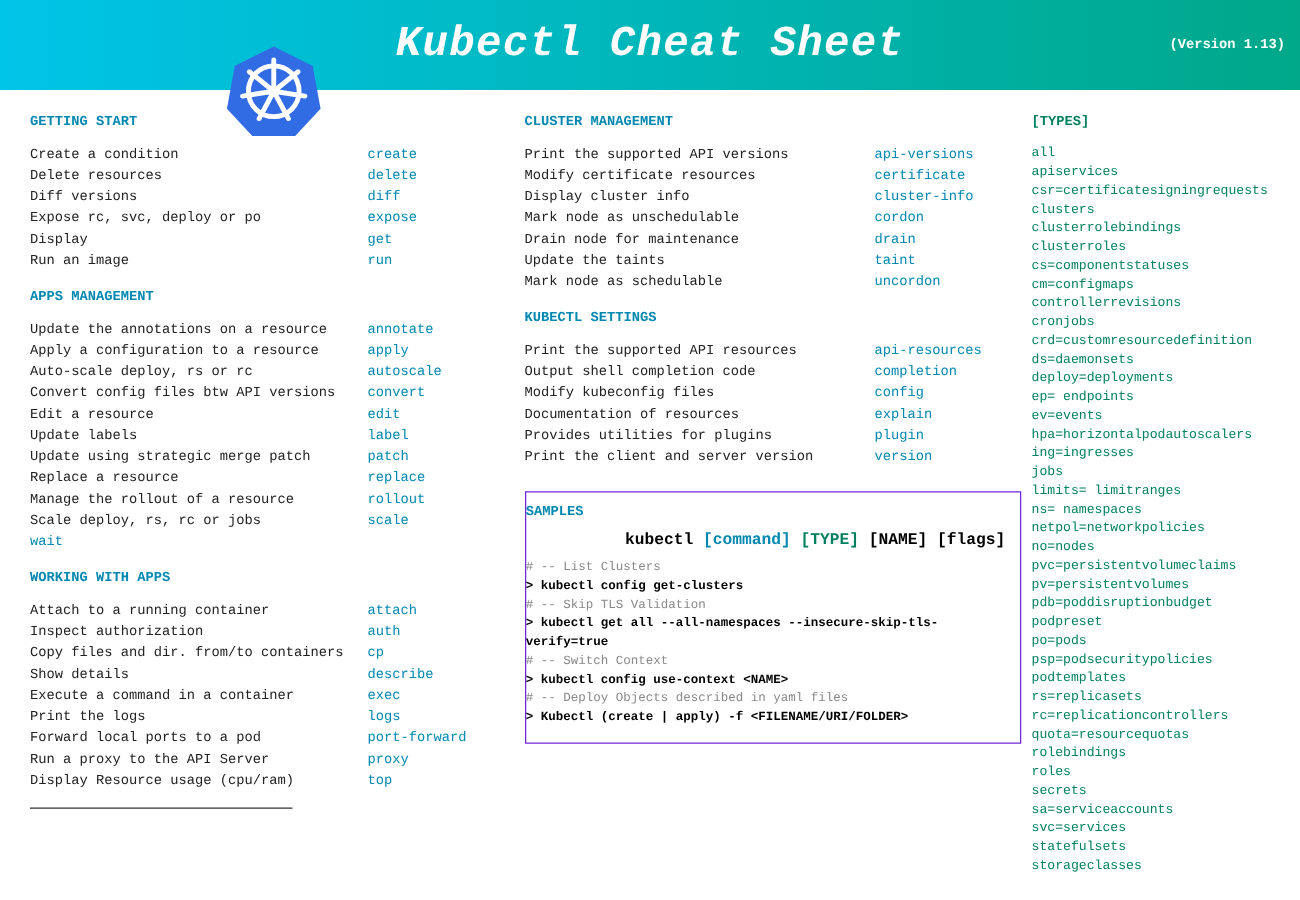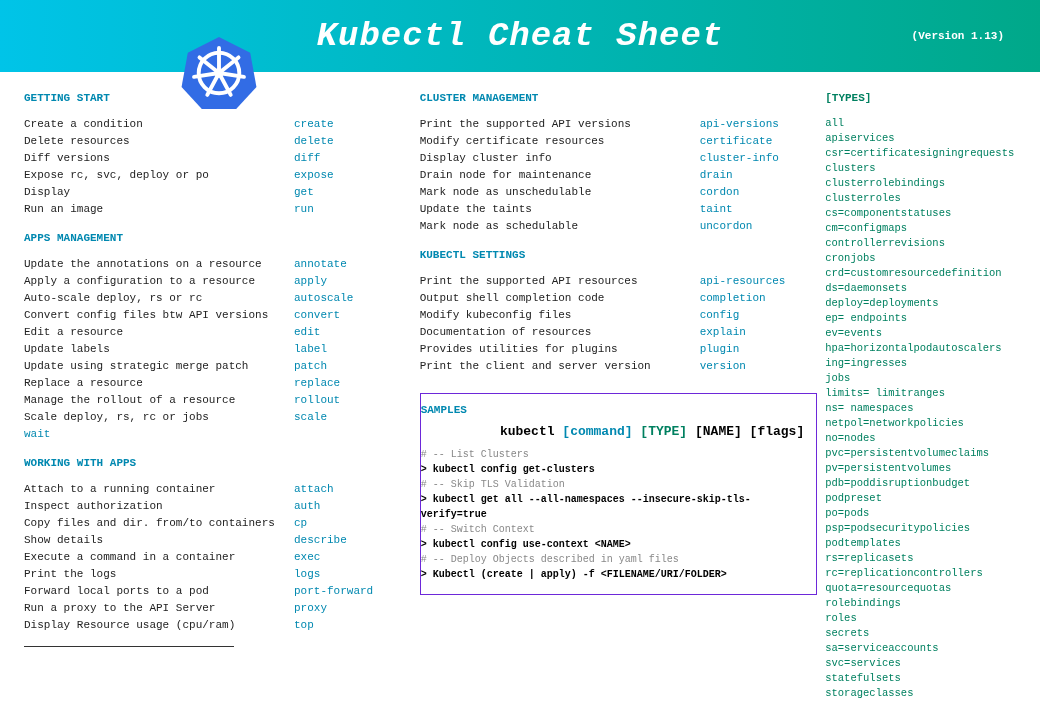--- a/index.html
+++ b/index.html
@@ -1,19 +1,19 @@
 <!DOCTYPE html>
 <html><head>
 <meta charset="utf-8">
 <style>
 * { margin:0; padding:0; box-sizing:border-box; }
 body { font-family: 'Courier New', Courier, monospace; font-size:11px; background:#fff; width:1040px; height:720px; overflow:hidden; }
 .header { height:72px; background:linear-gradient(90deg, #00c4e8 0%, #00a889 100%); display:flex; align-items:center; justify-content:center; position:relative; }
 .header h1 { color:#fff; font-size:34px; font-weight:bold; font-style:italic; letter-spacing:1px;font-family:Liberation Mono, monospace; }
-.header .ver { position:absolute; right:36px; color:#fff; font-size:11px; font-weight:bold; }
+.header .ver { position:absolute; right:12px; color:#fff; font-size:11px; font-weight:bold; }
 .logo { position:absolute; left:180px; top:34px; width:78px; height:78px; z-index:10; }
 .logo svg { width:78px; height:78px; }
 .content { display:flex; padding:20px 16px 10px 24px; }
 .col { display:flex; flex-direction:column; }
 .col1 { width:390px; }
 .col2 { width:400px; margin-left:8px; }
 .col3 { width:200px; margin-left:8px; }
 .sect-title { color:#0088b0; font-weight:bold; font-size:11px; margin-bottom:12px; margin-top:0; }
 .sect-title.mt { margin-top:14px; }
 .row { display:flex; line-height:17px; }
@@ -187,26 +187,26 @@
         </div>
         <div class="row">
           <span class="desc">Modify certificate resources</span>
           <span class="cmd">certificate</span>
         </div>
         <div class="row">
           <span class="desc">Display cluster info</span>
           <span class="cmd">cluster-info</span>
         </div>
         <div class="row">
+          <span class="desc">Mark node as unschedulable</span>
+          <span class="cmd">cordon</span>
+        </div>
+        <div class="row">
           <span class="desc">Drain node for maintenance</span>
           <span class="cmd">drain</span>
-        </div>
-        <div class="row">
-          <span class="desc">Mark node as unschedulable</span>
-          <span class="cmd">cordon</span>
         </div>
         <div class="row">
           <span class="desc">Update the taints</span>
           <span class="cmd">taint</span>
         </div>
         <div class="row">
           <span class="desc">Mark node as schedulable</span>
           <span class="cmd">uncordon</span>
         </div>
       </div>

